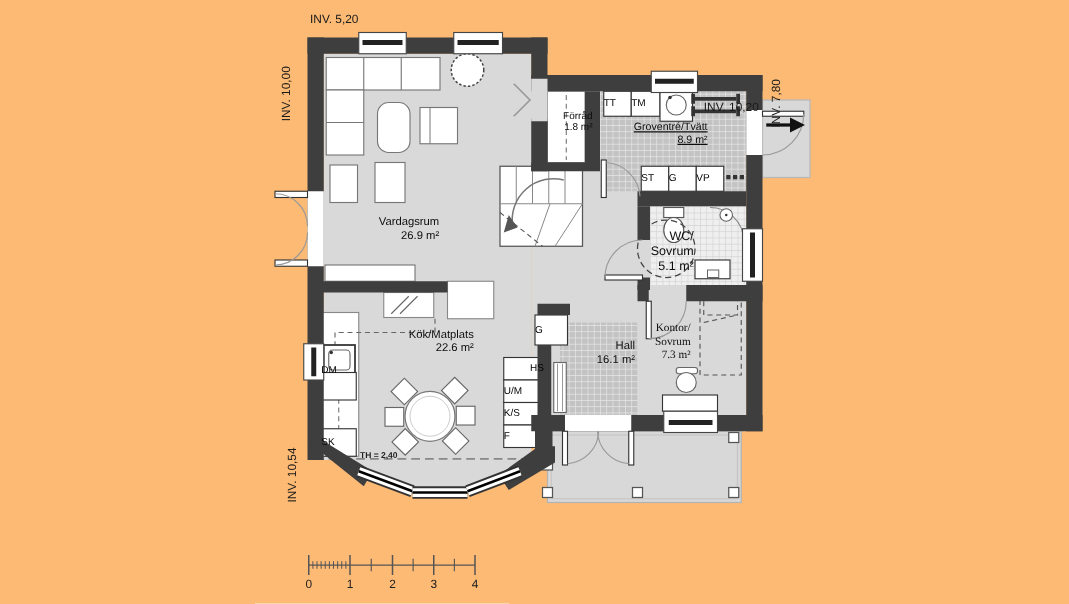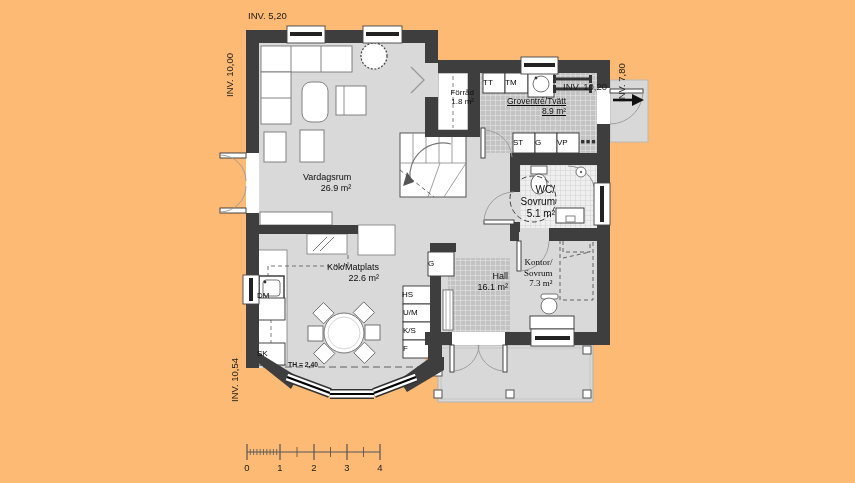--- a/index.html
+++ b/index.html
@@ -357,21 +357,21 @@
   <span>Kök/Matplats</span>
   <span>22.6 m²</span>
 </div>
 
 <div class="fix" style="left:483px;top:79px;width:22px;">TT</div>
 <div class="fix" style="left:505px;top:79px;width:25px;">TM</div>
 <div class="fix" style="left:513px;top:139px;width:29px;">ST</div>
 <div class="fix" style="left:535px;top:139px;width:22px;">G</div>
 <div class="fix" style="left:557px;top:139px;width:46px;">VP</div>
 <div class="fix" style="left:428px;top:260px;width:26px;">G</div>
-<div class="fix" style="left:402px;top:291px;width:30px;">HS</div>
+<div class="fix" style="left:424px;top:291px;width:30px;">HS</div>
 <div class="fix" style="left:403px;top:309px;width:30px;">U/M</div>
 <div class="fix" style="left:403px;top:327px;width:30px;">K/S</div>
 <div class="fix" style="left:403px;top:345px;width:30px;">F</div>
 <div class="fix" style="left:257px;top:292px;width:28px;">DM</div>
 <div class="fix" style="left:257px;top:350px;width:28px;">SK</div>
 
 <div class="th" style="left:288px;top:361px;">TH = 2,40</div>
 
 <div class="scalenum" style="left:241px;top:462px;">0</div>
 <div class="scalenum" style="left:274px;top:462px;">1</div>

